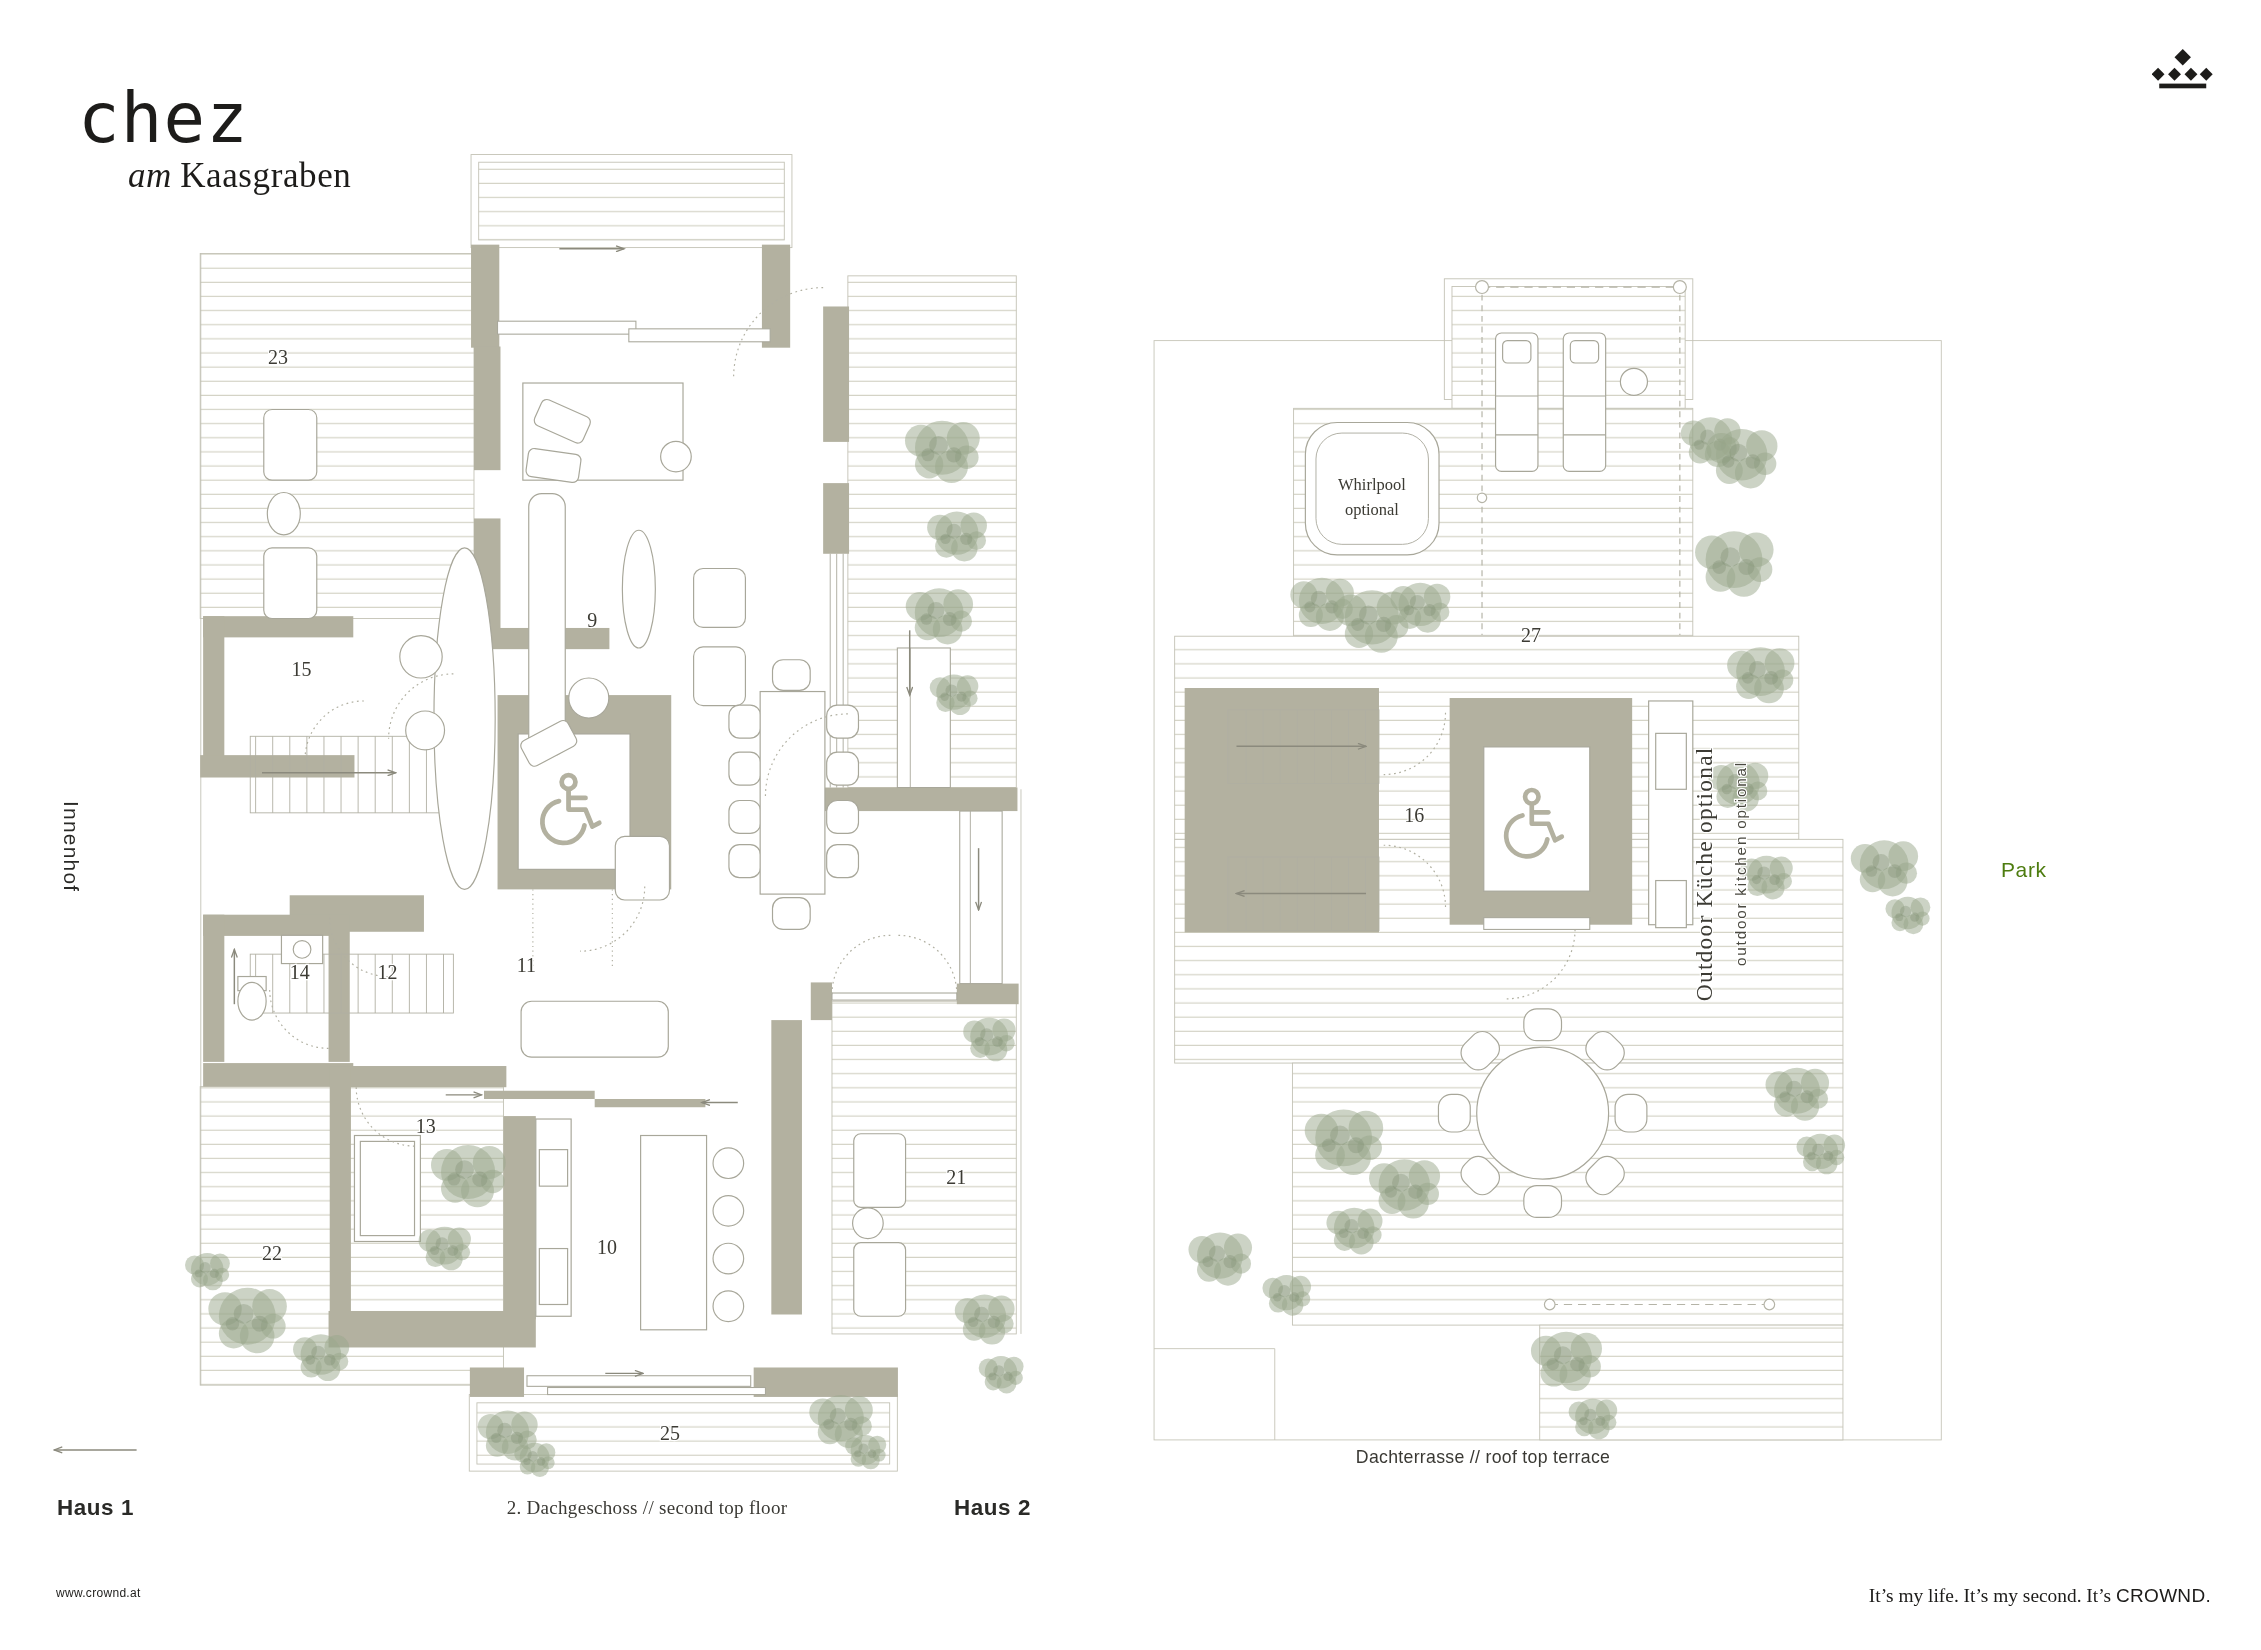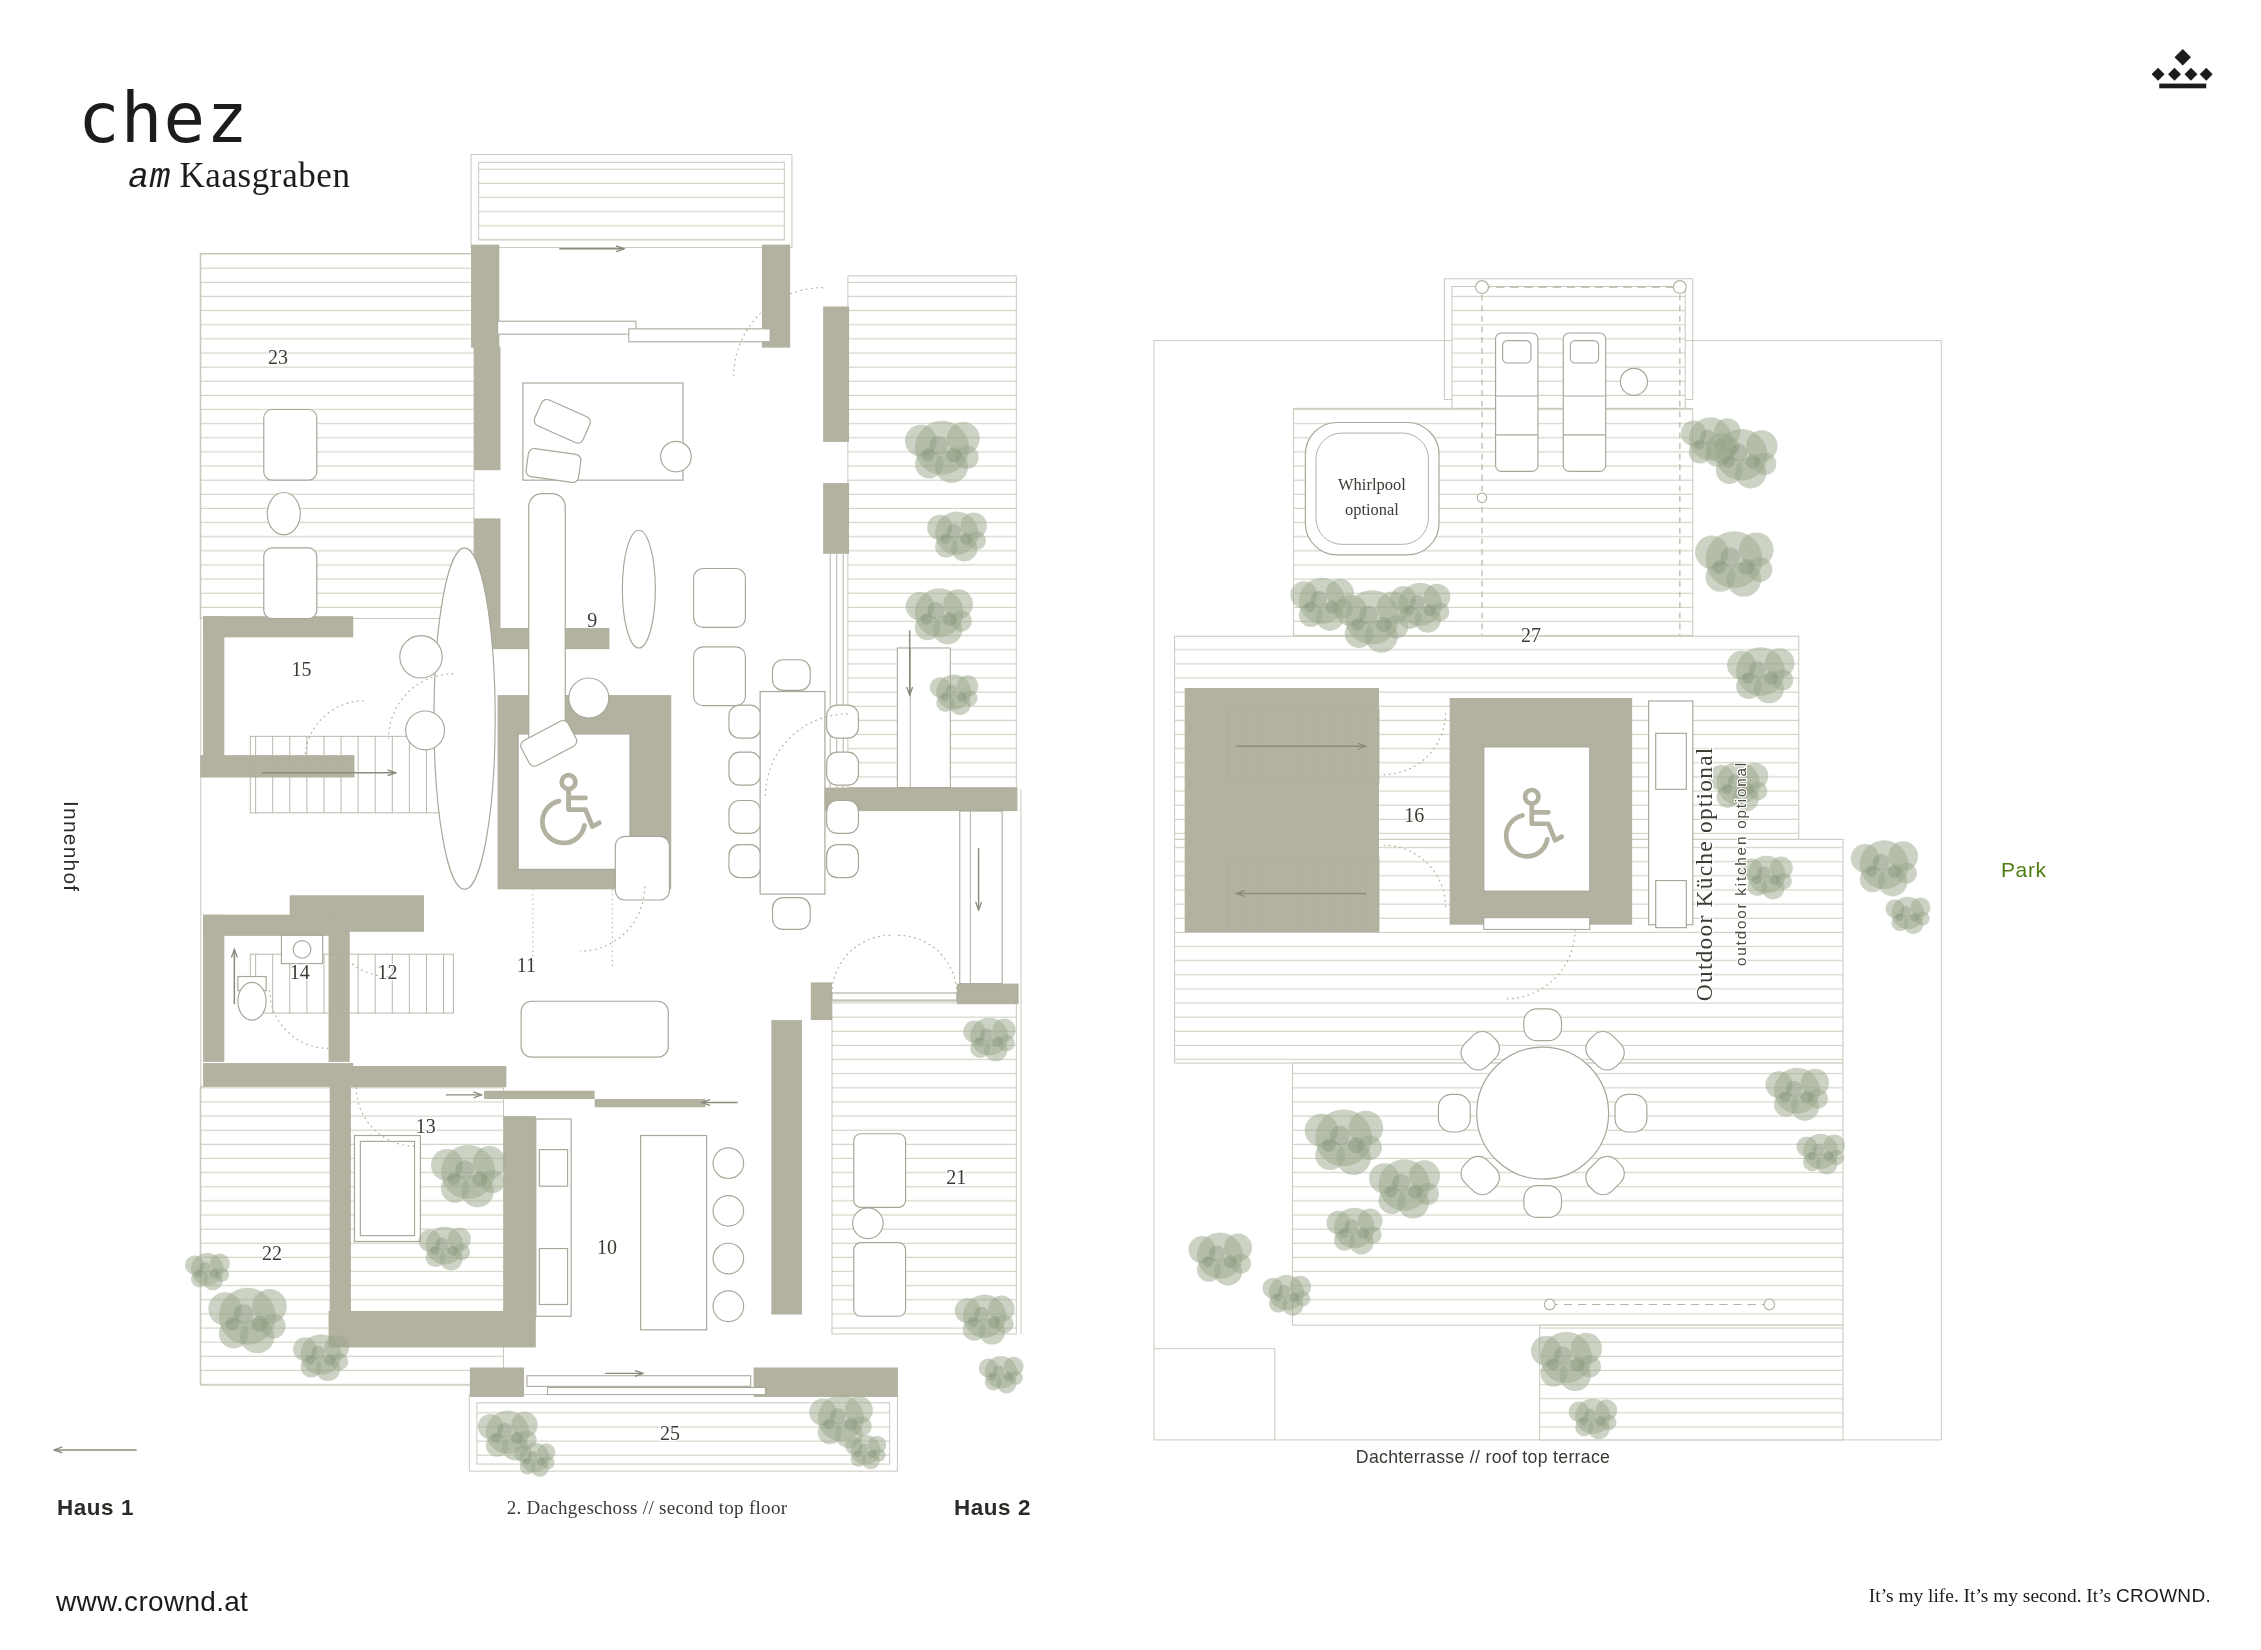--- a/index.html
+++ b/index.html
@@ -2,32 +2,32 @@
 <html style="font-size:9.4px"><head>
 <meta charset="utf-8">
 <style>
   html,body{margin:0;padding:0;background:#ffffff;}
   .page{position:relative;width:2261px;height:1651px;background:#ffffff;overflow:hidden;
         font-family:"Liberation Sans",sans-serif;color:#1d1c1a;}
   .logo{position:absolute;left:78px;top:84px;font-family:"DejaVu Sans Mono",monospace;
         font-size:69px;line-height:1;letter-spacing:1.2px;color:#1d1c1a;}
   .logo-sub{position:absolute;left:128px;top:158px;font-family:"Liberation Serif",serif;
         font-size:35px;line-height:1;color:#1d1c1a;letter-spacing:0.6px;}
-  .logo-sub em{font-style:italic;margin-right:8.2px;font-family:Liberation Mono, monospace;}
+  .logo-sub em{font-style:italic;margin-right:8.2px;}
   .crown{position:absolute;left:2152px;top:46px;}
   .vlabel{position:absolute;left:59px;top:801px;writing-mode:vertical-rl;text-orientation:mixed;
         font-size:21px;color:#2a2a27;letter-spacing:1.2px;}
   .park{position:absolute;left:2001px;top:858px;font-size:21px;color:#4d7c0f;letter-spacing:0.6px;}
   .haus{position:absolute;font-size:22.4px;color:#2a2a27;letter-spacing:0.6px;font-weight:bold;}
   .haus1{left:57px;top:1495px;}
   .haus2{left:954px;top:1495px;}
   .cap{position:absolute;font-size:19px;color:#3a3934;letter-spacing:0.3px;white-space:nowrap;}
   .cap-left{left:647px;top:1497px;transform:translateX(-50%);font-family:Liberation Serif, serif;}
   .cap-right{left:1483px;top:1447px;transform:translateX(-50%);font-size:17.7px;text-align:right;}
-  .foot-site{position:absolute;left:56px;top:1586px;font-size:28px;color:#1d1c1a;letter-spacing:0.3px;}
+  .foot-site{position:absolute;left:56px;top:1586px;font-size:12px;color:#1d1c1a;letter-spacing:0.3px;}
   .foot-tag{position:absolute;right:50px;top:1585px;font-size:19.4px;color:#1d1c1a;
         font-family:"Liberation Serif",serif;white-space:nowrap;}
   .foot-tag .brandname{font-family:"Liberation Sans",sans-serif;font-weight:normal;font-size:19px;letter-spacing:0.3px;}
   svg{display:block;}
   .plan-svg{position:absolute;left:0;top:0;}
 </style>
 </head>
 <body>
 
 <div class="page">

